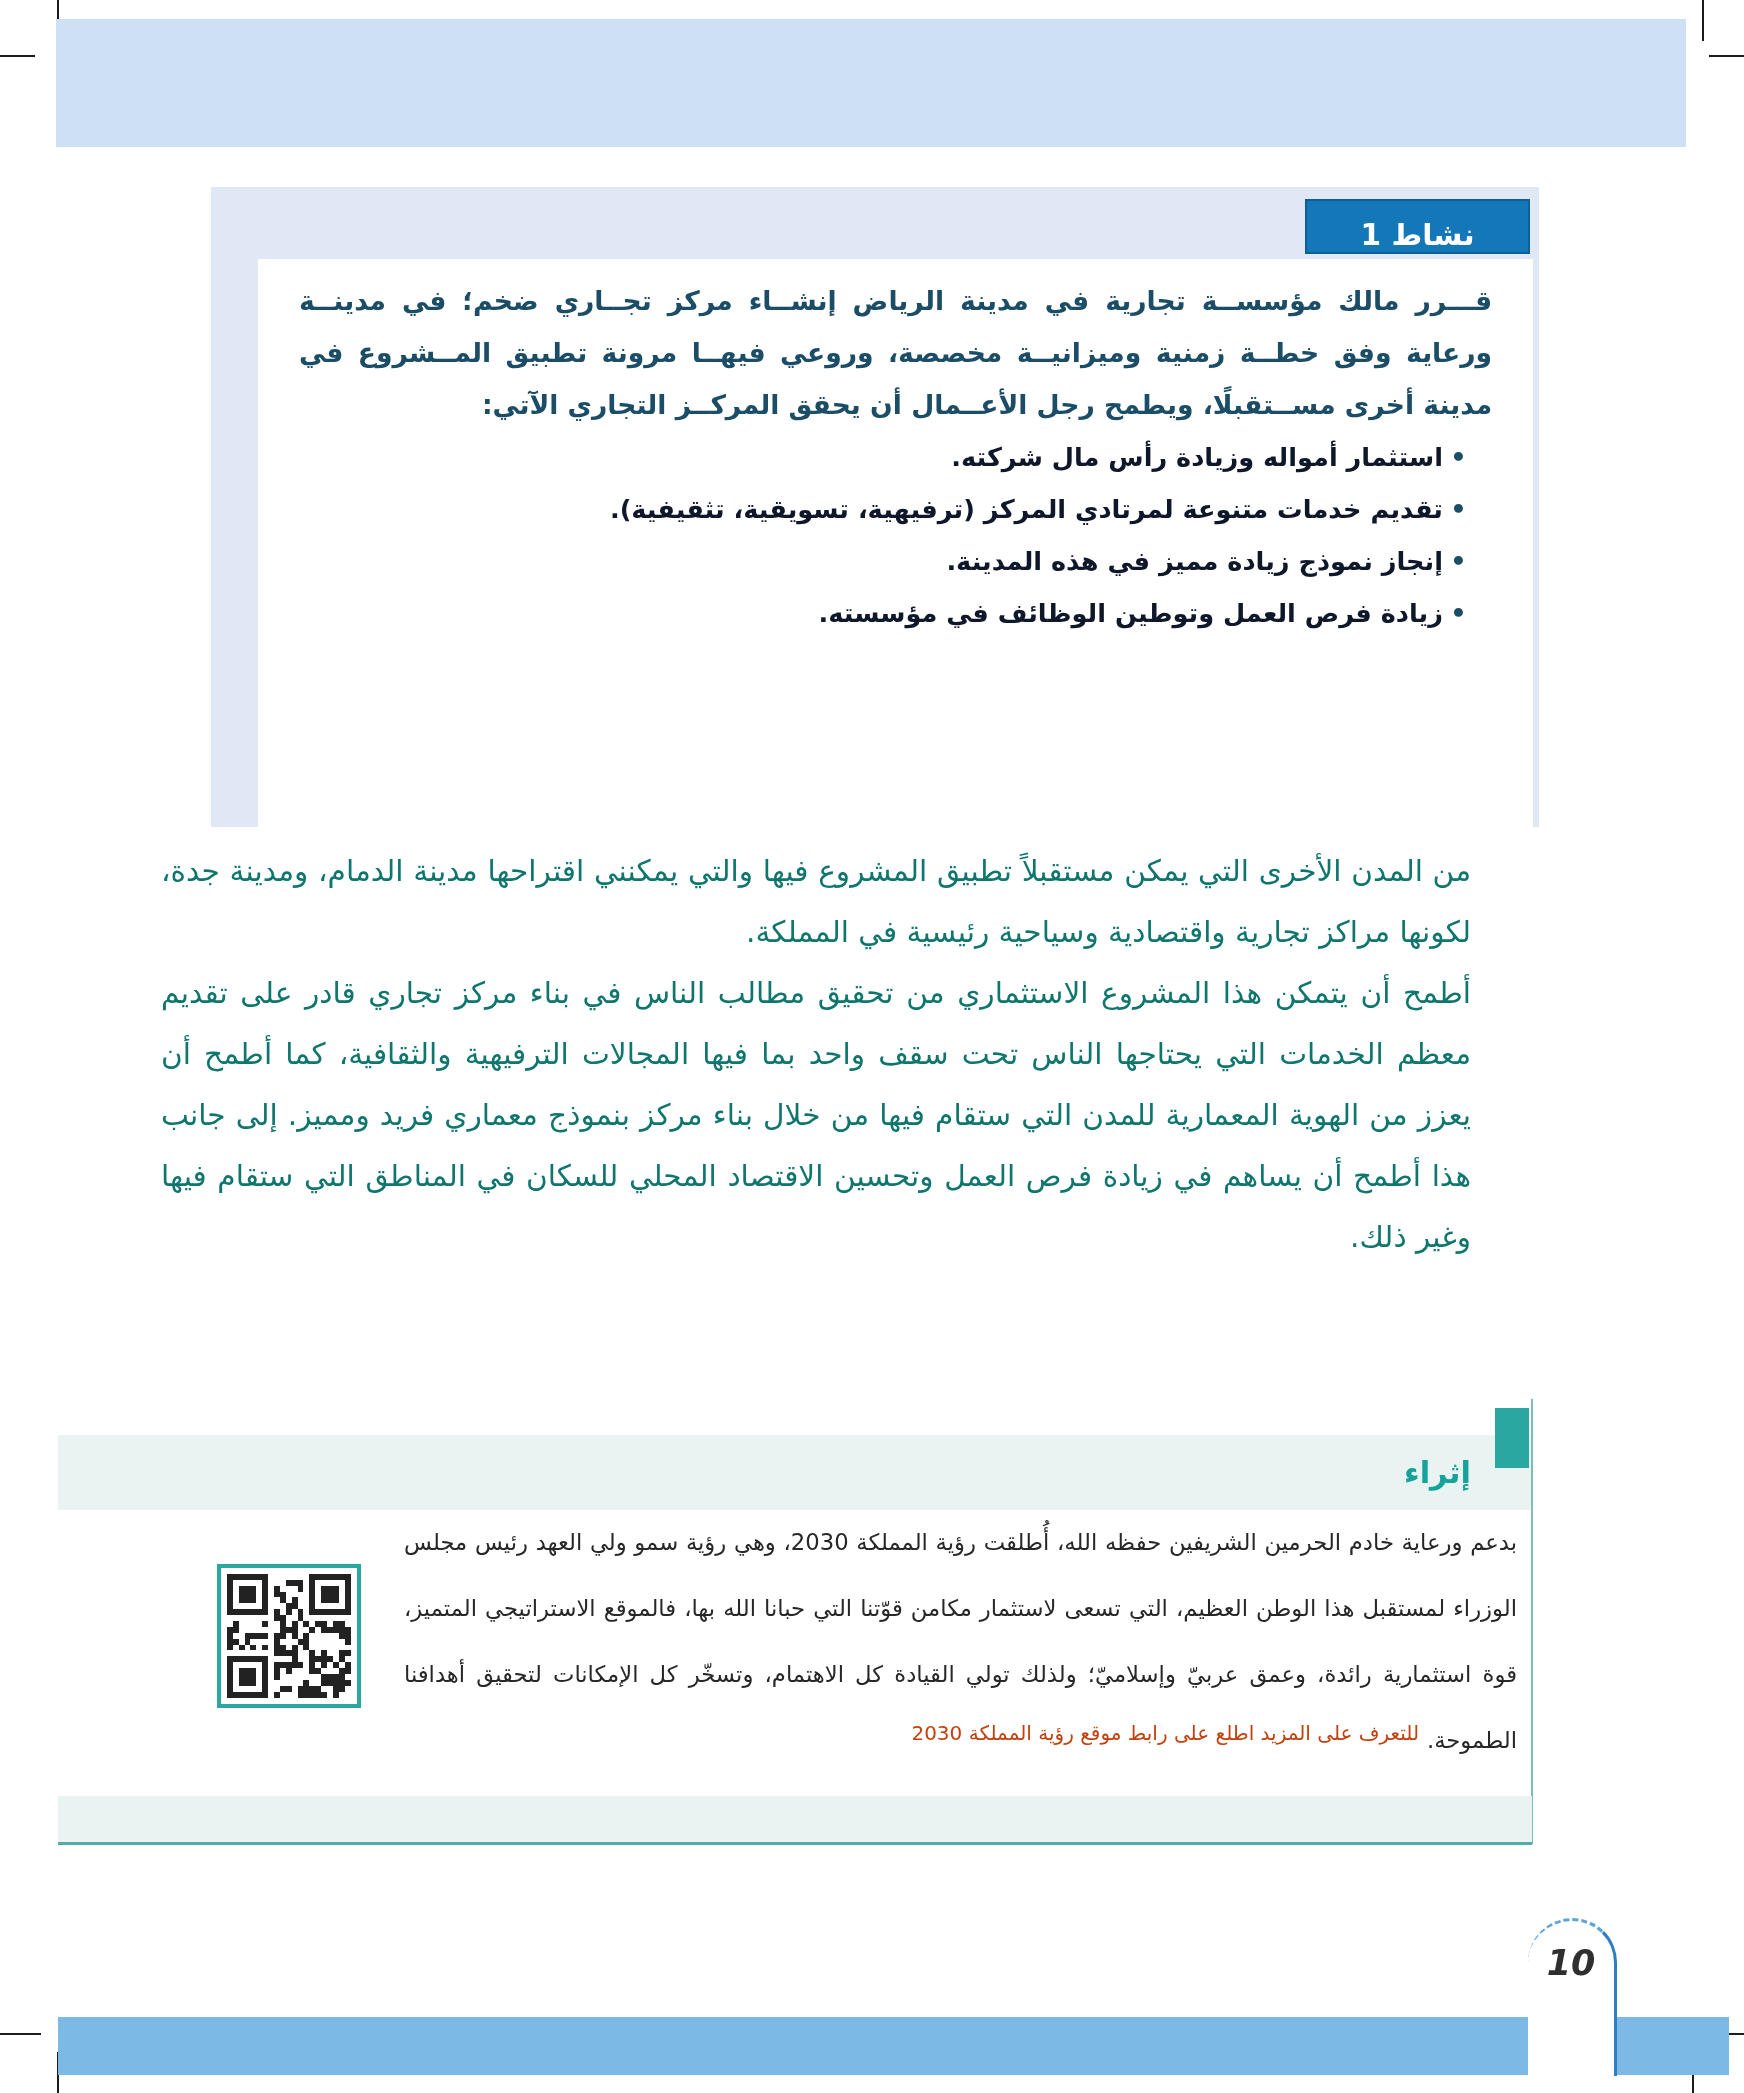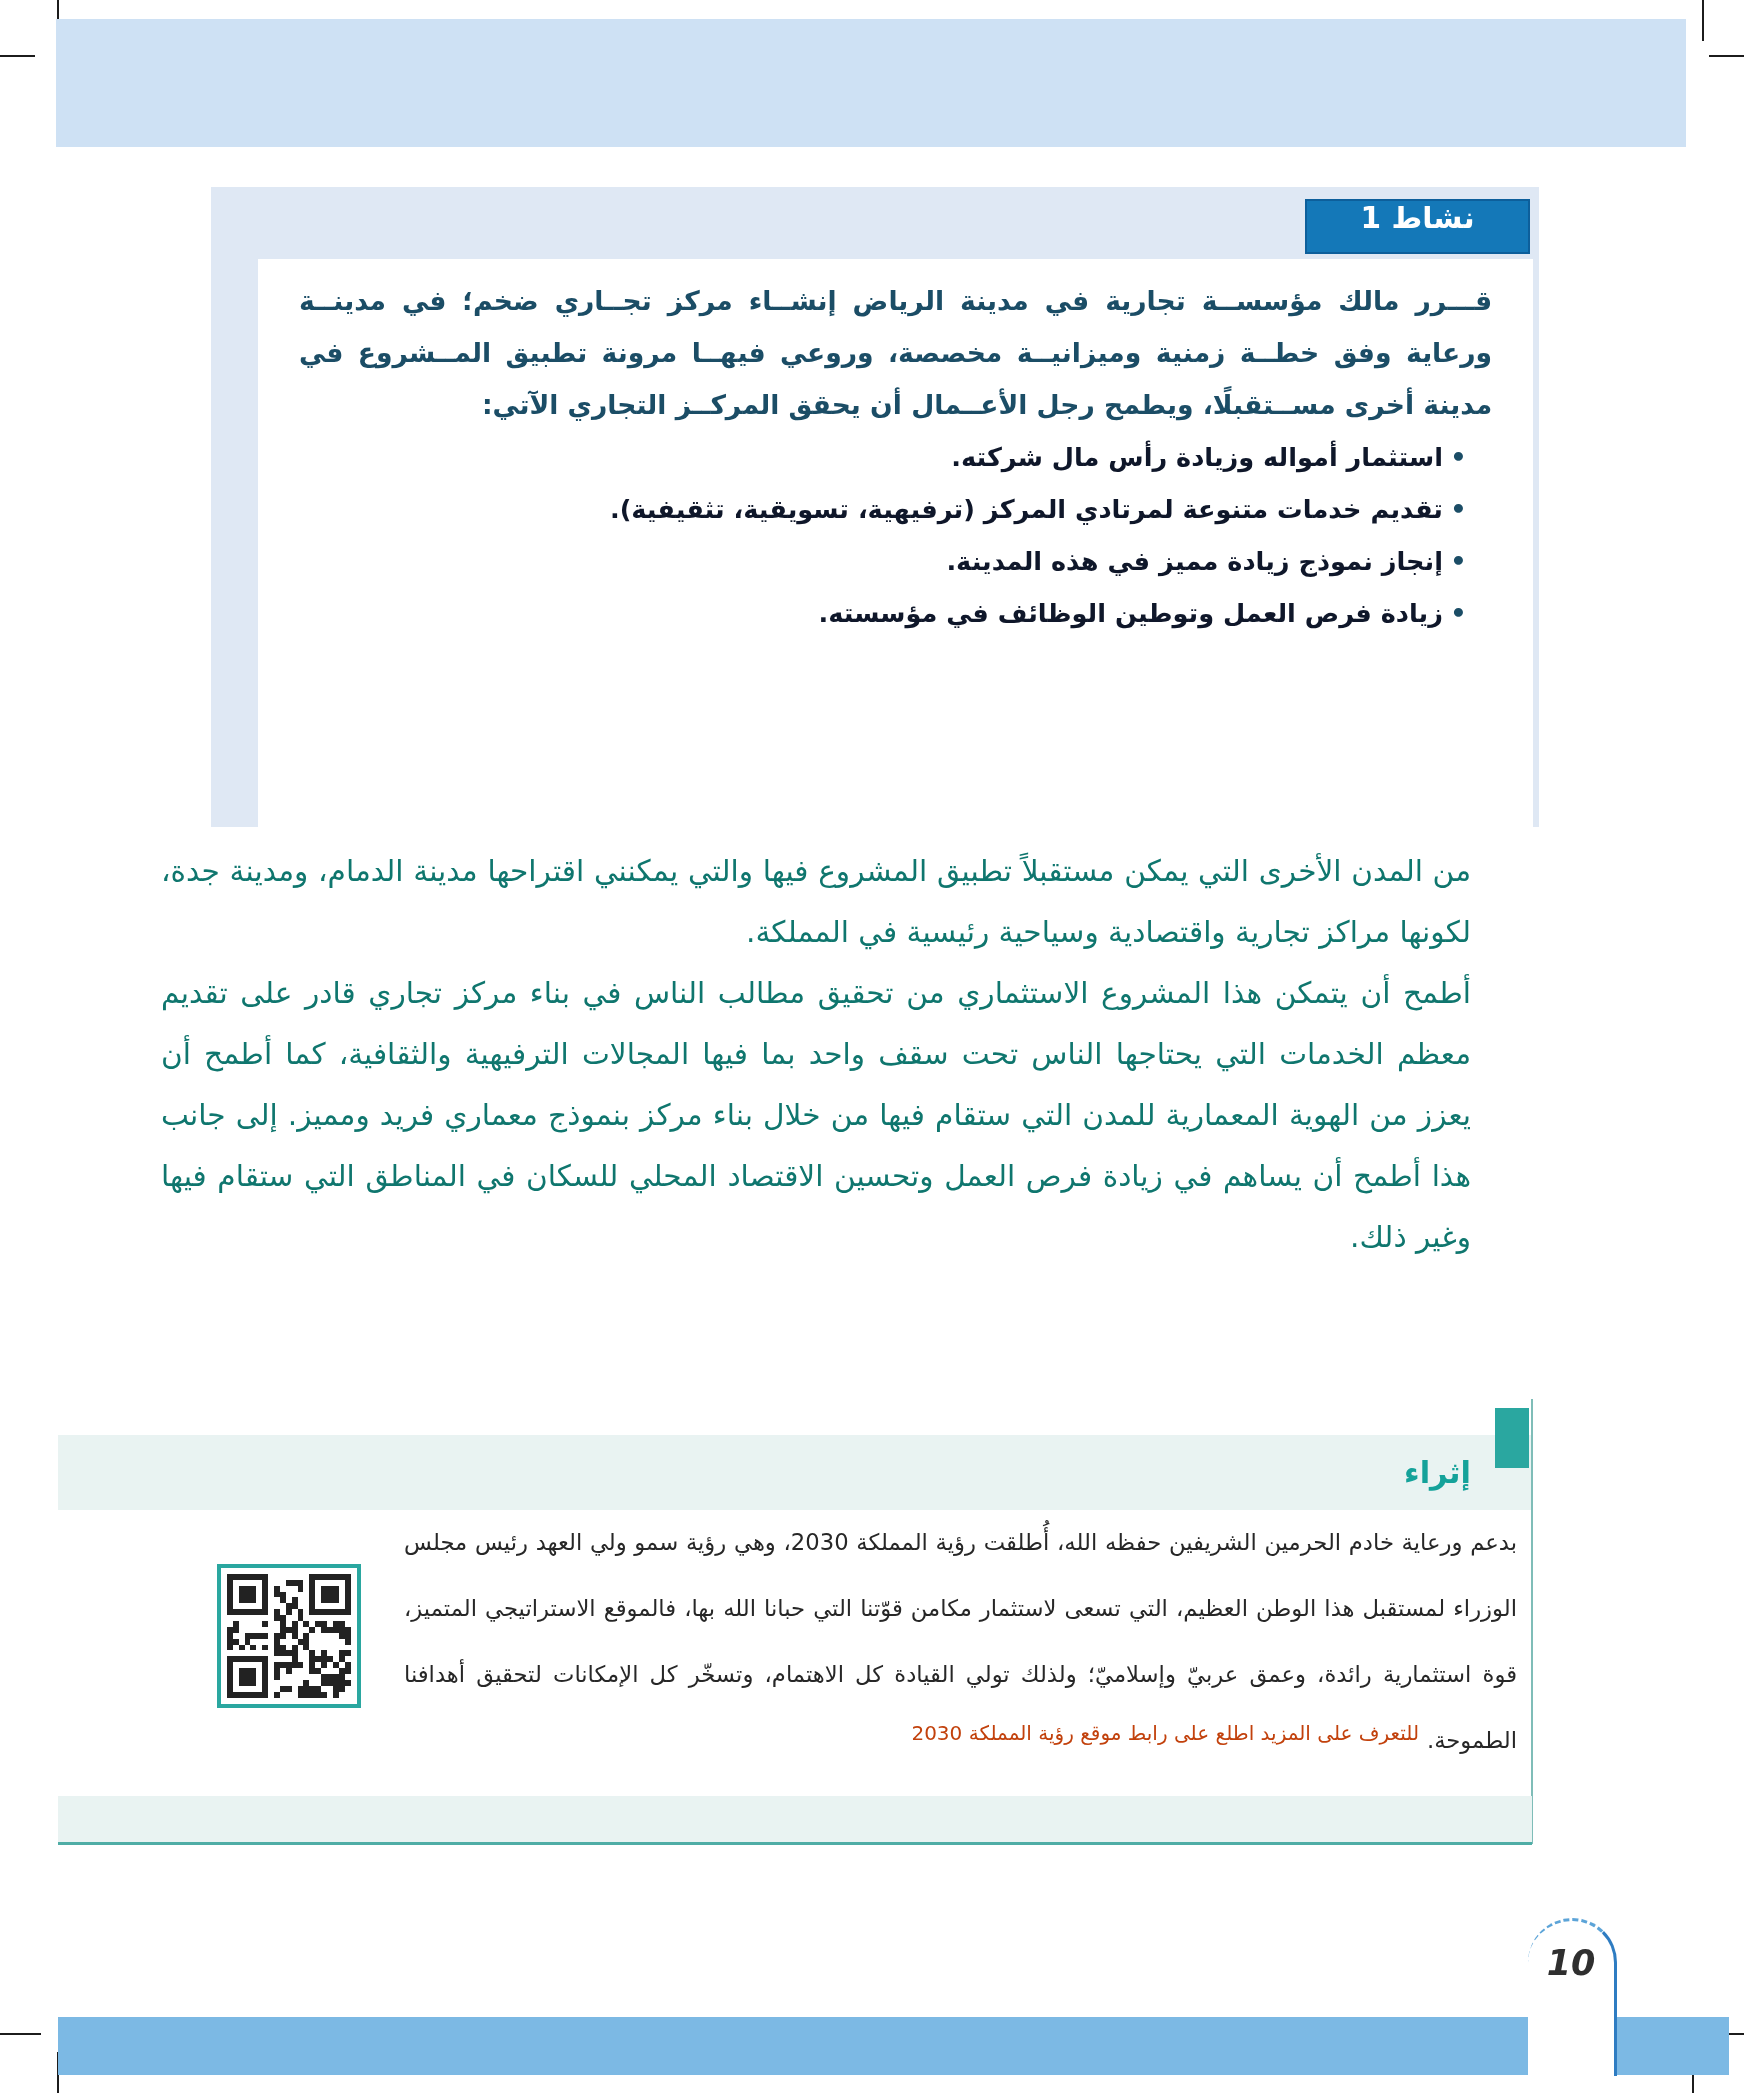--- a/index.html
+++ b/index.html
@@ -5,21 +5,21 @@
   html,body{margin:0;padding:0;background:#fff;}
   .page{position:relative;width:1745px;height:2093px;background:#ffffff;overflow:hidden;
         font-family:"DejaVu Sans",sans-serif;}
   
   .mark{position:absolute;background:#1c1c1c;}
   
   .top-band{position:absolute;left:56px;top:18.7px;width:1630px;height:128px;background:#cee1f4;}
   
   .activity-box{position:absolute;left:211px;top:187px;width:1328px;height:640px;background:#dfe8f4;}
   .activity-banner{position:absolute;top:11.8px;right:8.9px;width:225px;height:55px;background:#1478b8;
-        border:2px solid #0d5f9b;box-sizing:border-box;display:flex;align-items:flex-start;justify-content:center;
+        border:2px solid #0d5f9b;box-sizing:border-box;display:flex;align-items:flex-end;justify-content:center;
         color:#ffffff;font-weight:bold;font-size:29.6px;}
   .activity-inner{position:absolute;left:47px;top:72px;right:5.9px;bottom:0;background:#ffffff;
         box-sizing:border-box;padding:15.8px 41px 0 41px;direction:rtl;}
   .act-p{margin:0;color:#1b4d66;font-weight:bold;font-size:26.6px;line-height:52px;
         text-align:justify;text-align-last:right;}
   .act-list{list-style:none;margin:0;padding:0 25.6px 0 0;}
   .act-list li{position:relative;color:#0f172a;font-weight:bold;font-size:25.6px;line-height:52px;padding-right:23.6px;}
   .act-list li::before{content:"•";position:absolute;right:0;top:0;color:#1b4d66;}
   .act-p2{line-height:66px;margin-top:47px;}
   

